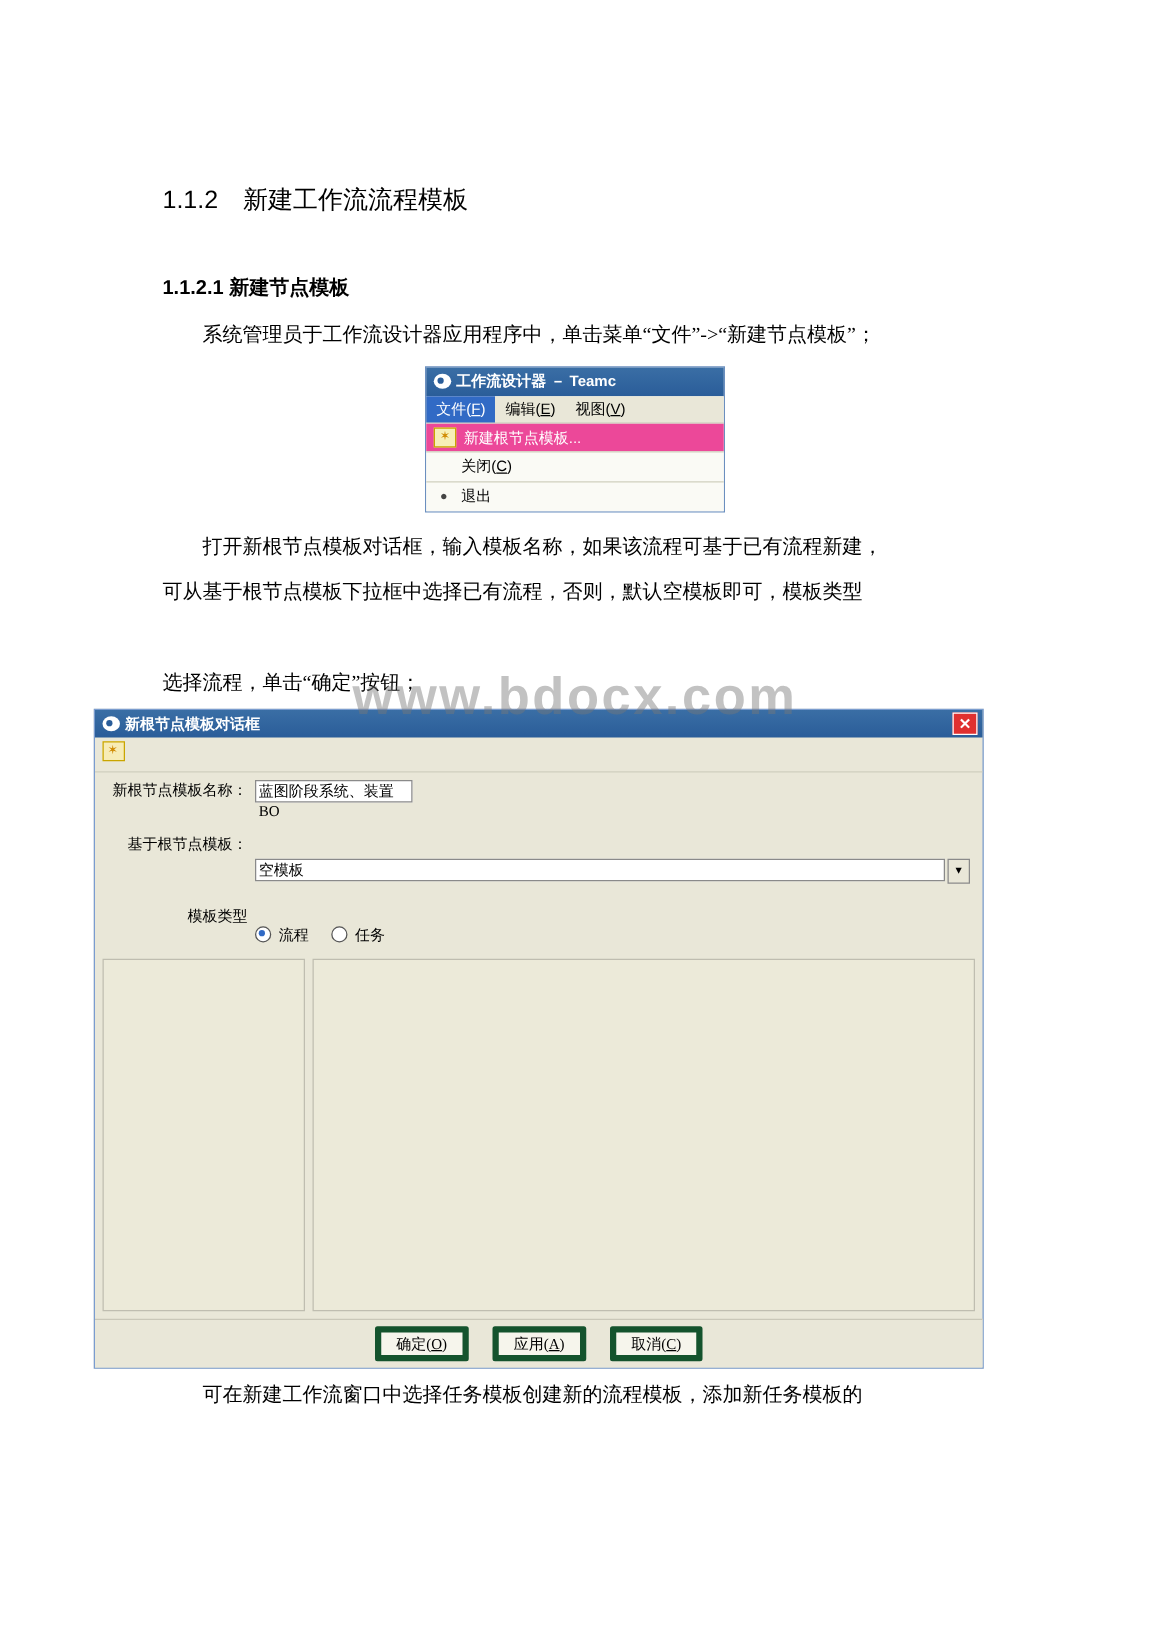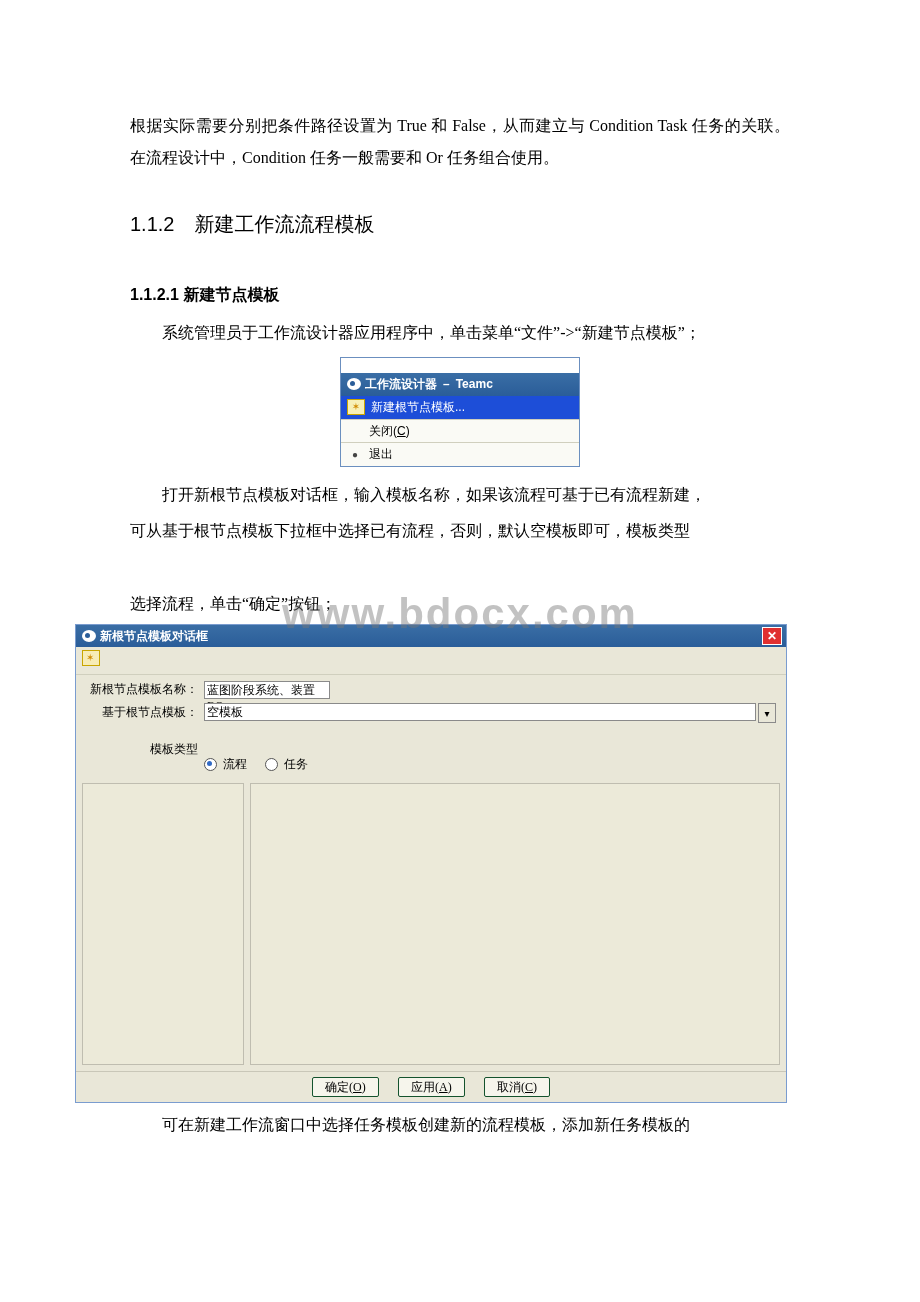--- a/index.html
+++ b/index.html
@@ -44,21 +44,20 @@
     background: #fff;
   }
   .menu-title {
     background: linear-gradient(#3a6ea5, #2a5d99);
     color: #fff;
     font-weight: bold;
     padding: 3px 6px;
     display: flex;
     align-items: center;
     gap: 4px;
-    margin-top: 15px;
   }
   .menu-title .eye {
     width: 14px; height: 12px;
     background: #fff;
     border-radius: 50% 50% 50% 50%;
     position: relative;
     display: inline-block;
   }
   .menu-title .eye::after{
     content:"";
@@ -83,21 +82,21 @@
   .menu-drop {
     background: #fafaf5;
   }
   .mitem {
     display: flex;
     align-items: center;
     padding: 3px 8px 3px 6px;
     gap: 6px;
   }
   .mitem.sel {
-    background: #1d4ed8;
+    background: #ec4899;
     color: #fff;
     text-align: center;
   }
   .mitem .iconbox {
     width: 16px; height: 14px;
     display: inline-flex; align-items:center; justify-content:center;
   }
   .iconbox.newtpl { background:#f7f0b8; border:1px solid #c9a500;}
   .iconbox.newtpl::before{content:"✶"; font-size:10px; color:#d08a00;}
   .iconbox.exit::before{content:"●"; color:#444; font-size:10px;}
@@ -175,21 +174,21 @@
     border: 1px solid #8a8a8a;
     background: #fff;
     padding: 0 2px;
     font-family: "SimSun", serif;
     font-size: 12px;
     height: 16px;
     line-height: 16px;
     flex: 0 0 auto;
   }
   .tbox.small { width: 120px; }
-  .combo-wrap{ display:flex; flex:1; }
+  .combo-wrap{ display:flex; flex:1;margin-top:41px; }
   .combo {
     flex:1;
     border: 1px solid #8a8a8a;
     background: #fff;
     padding: 0 2px;
     height: 16px;
     line-height: 16px;
     font-family: "SimSun", serif;
   }
   .combo-btn{
@@ -218,21 +217,21 @@
   .pane.left{width:160px;}
   .pane.right{flex:1;}
   .btn-row{
     border-top:1px solid #c9c7b8;
     background:#e9e7d8;
     padding:5px 0;
     text-align:center;
   }
   .btn{
     display:inline-block;
-    border:1px solid #14532d;
+    border:5px solid #14532d;
     background:#f6f5ec;
     padding:0 12px;
     height:18px;
     line-height:18px;
     margin:0 8px;
     font-family:"SimSun",serif;
     font-size:12px;
     border-radius:2px;
   }
   .watermark{
@@ -250,32 +249,36 @@
     letter-spacing:2px;
     pointer-events:none;
     z-index:5;
   }
 </style>
 </head>
 <body>
 
 <div class="page">
 
-  <p class="para">根据实际需要分别把条件路径设置为 True 和 False，从而建立与 Condition Task 任务的关联。在流程设计中，Condition 任务一般需要和 Or 任务组合使用。</p>
 
   <h2 class="sec">1.1.2　新建工作流流程模板</h2>
 
   <h3 class="subsec">1.1.2.1 新建节点模板</h3>
 
   <p class="para indent">系统管理员于工作流设计器应用程序中，单击菜单“文件”-&gt;“新建节点模板”；</p>
 
   <div class="menu-fig">
     <div class="menu-title">
       <span class="eye"></span>
       <span>工作流设计器 － Teamc</span>
+    </div>
+    <div class="menu-bar">
+      <span class="mi open">文件(<span class="underline">F</span>)</span>
+      <span class="mi">编辑(<span class="underline">E</span>)</span>
+      <span class="mi">视图(<span class="underline">V</span>)</span>
     </div>
     <div class="menu-drop">
       <div class="mitem sel">
         <span class="iconbox newtpl"></span>
         <span>新建根节点模板...</span>
       </div>
       <hr>
       <div class="mitem">
         <span class="iconbox"></span>
         <span>关闭(<span class="underline">C</span>)</span>

